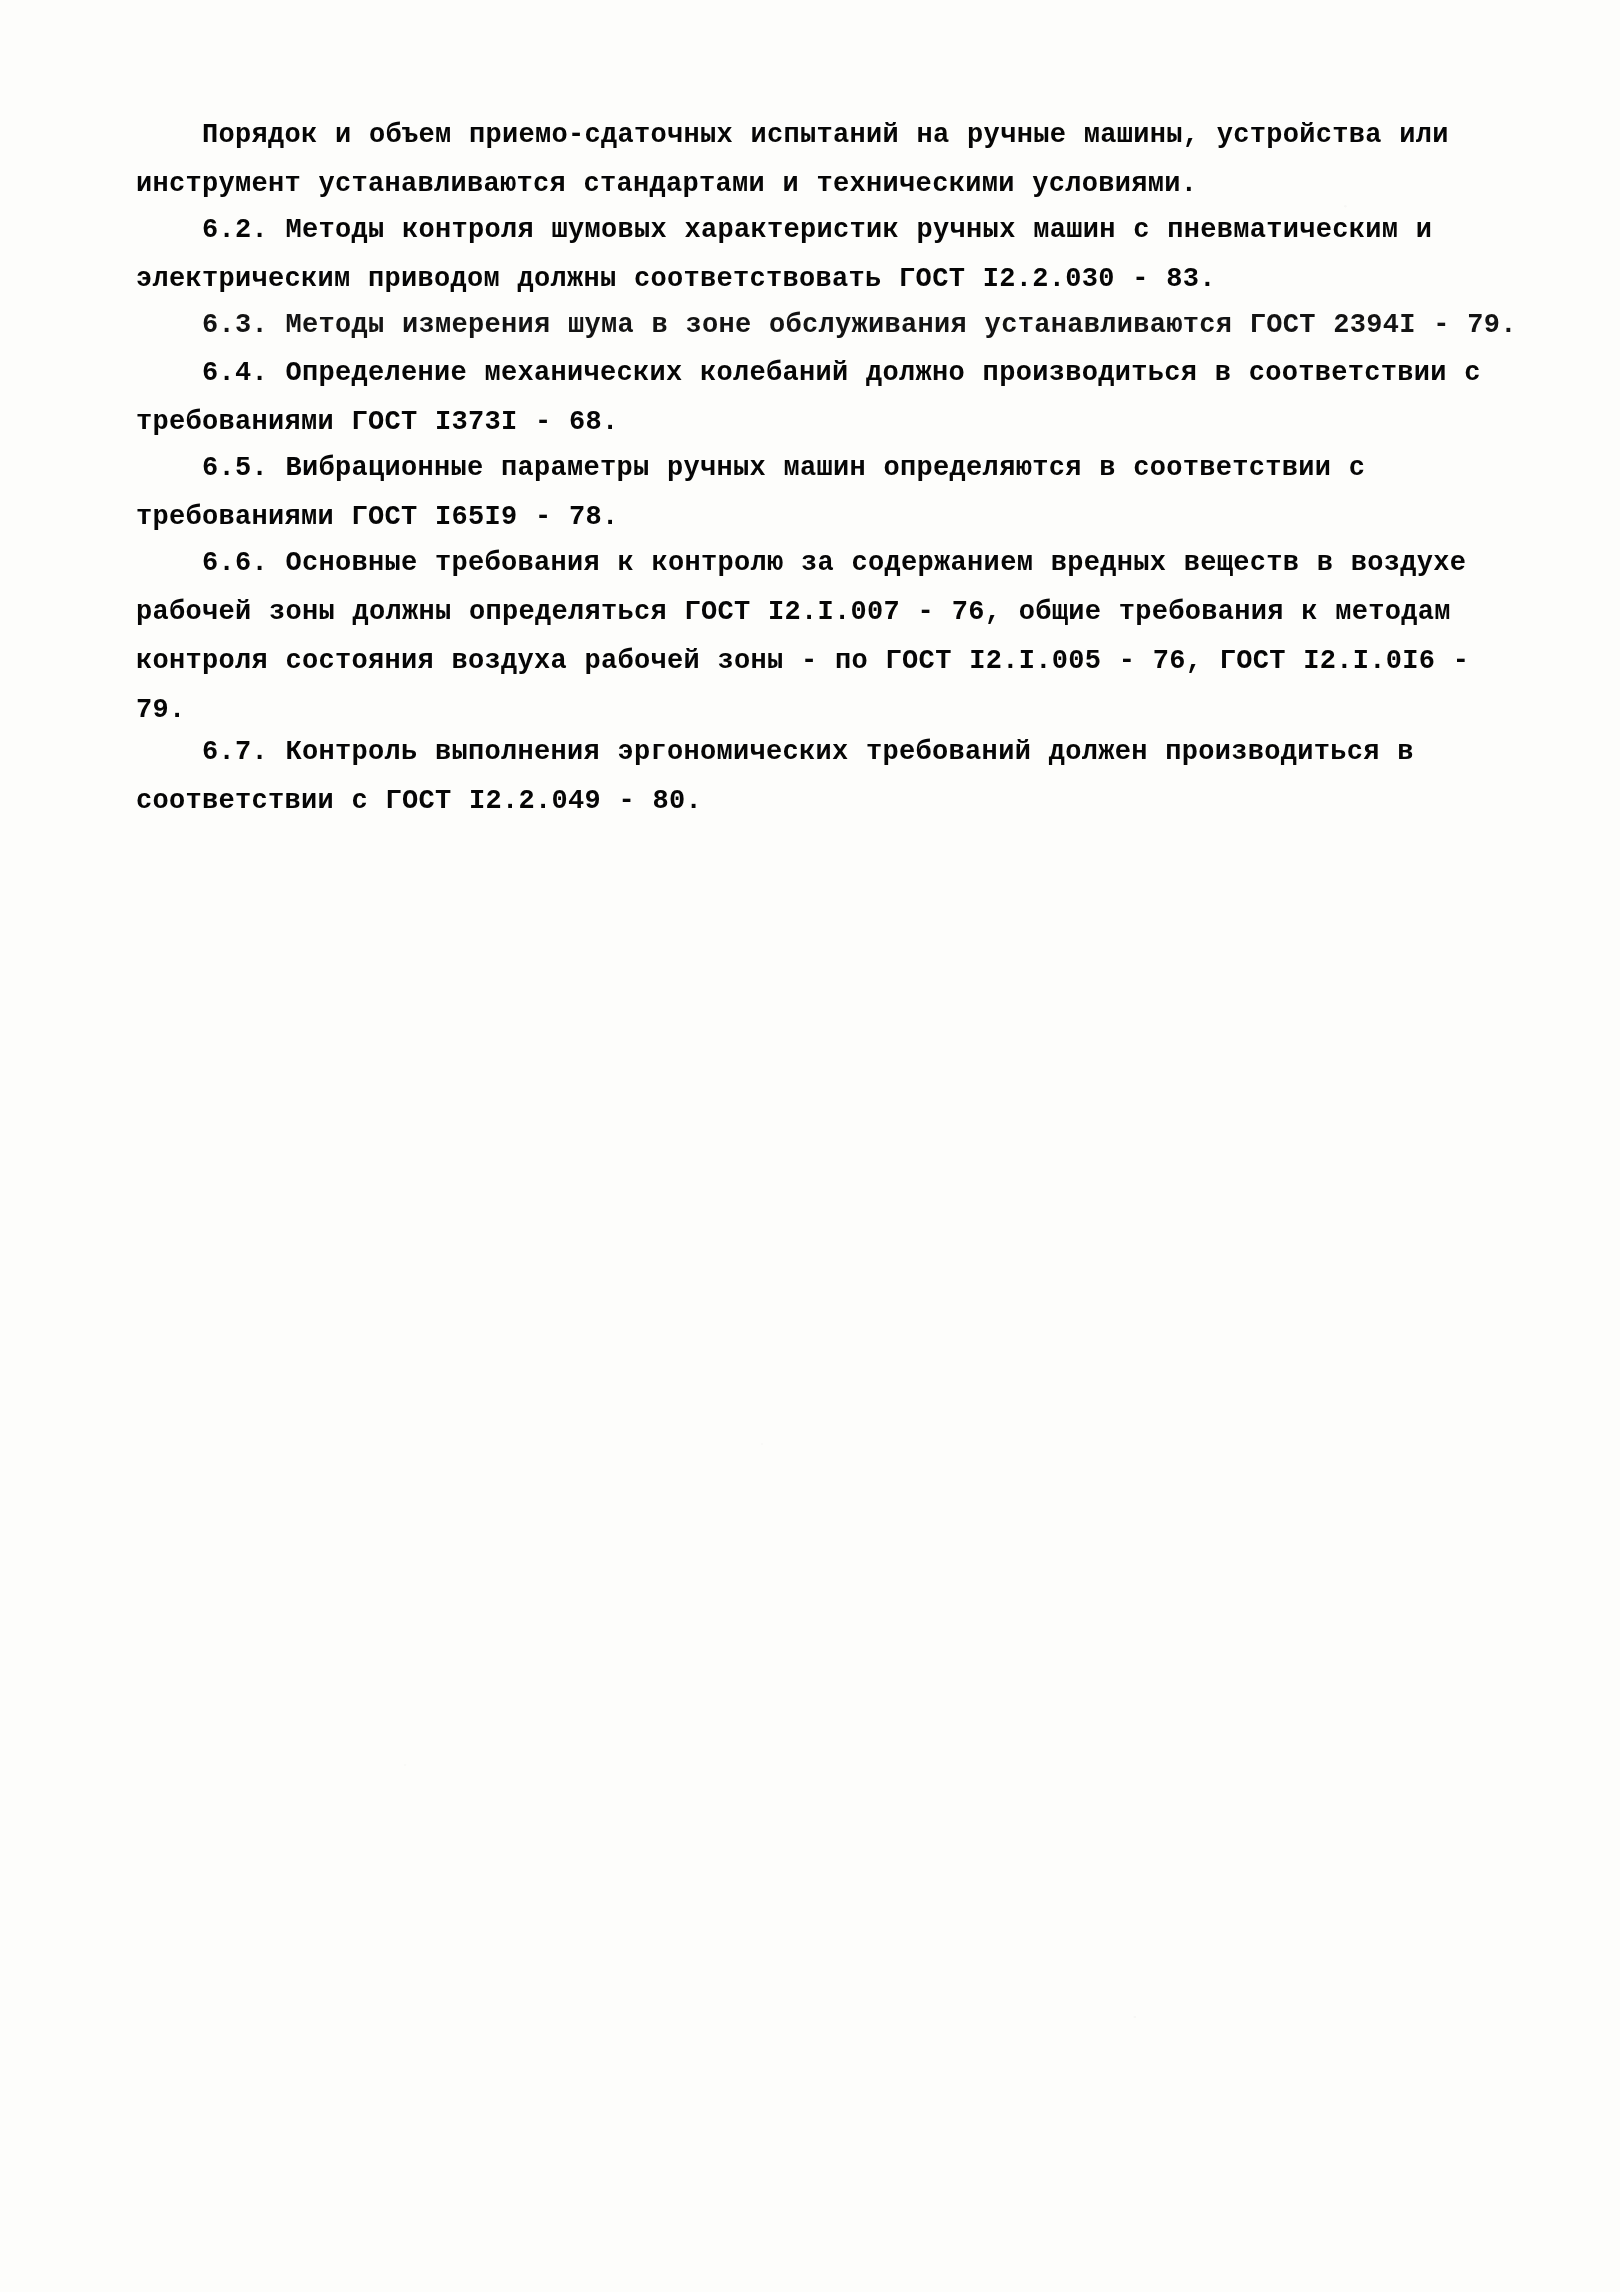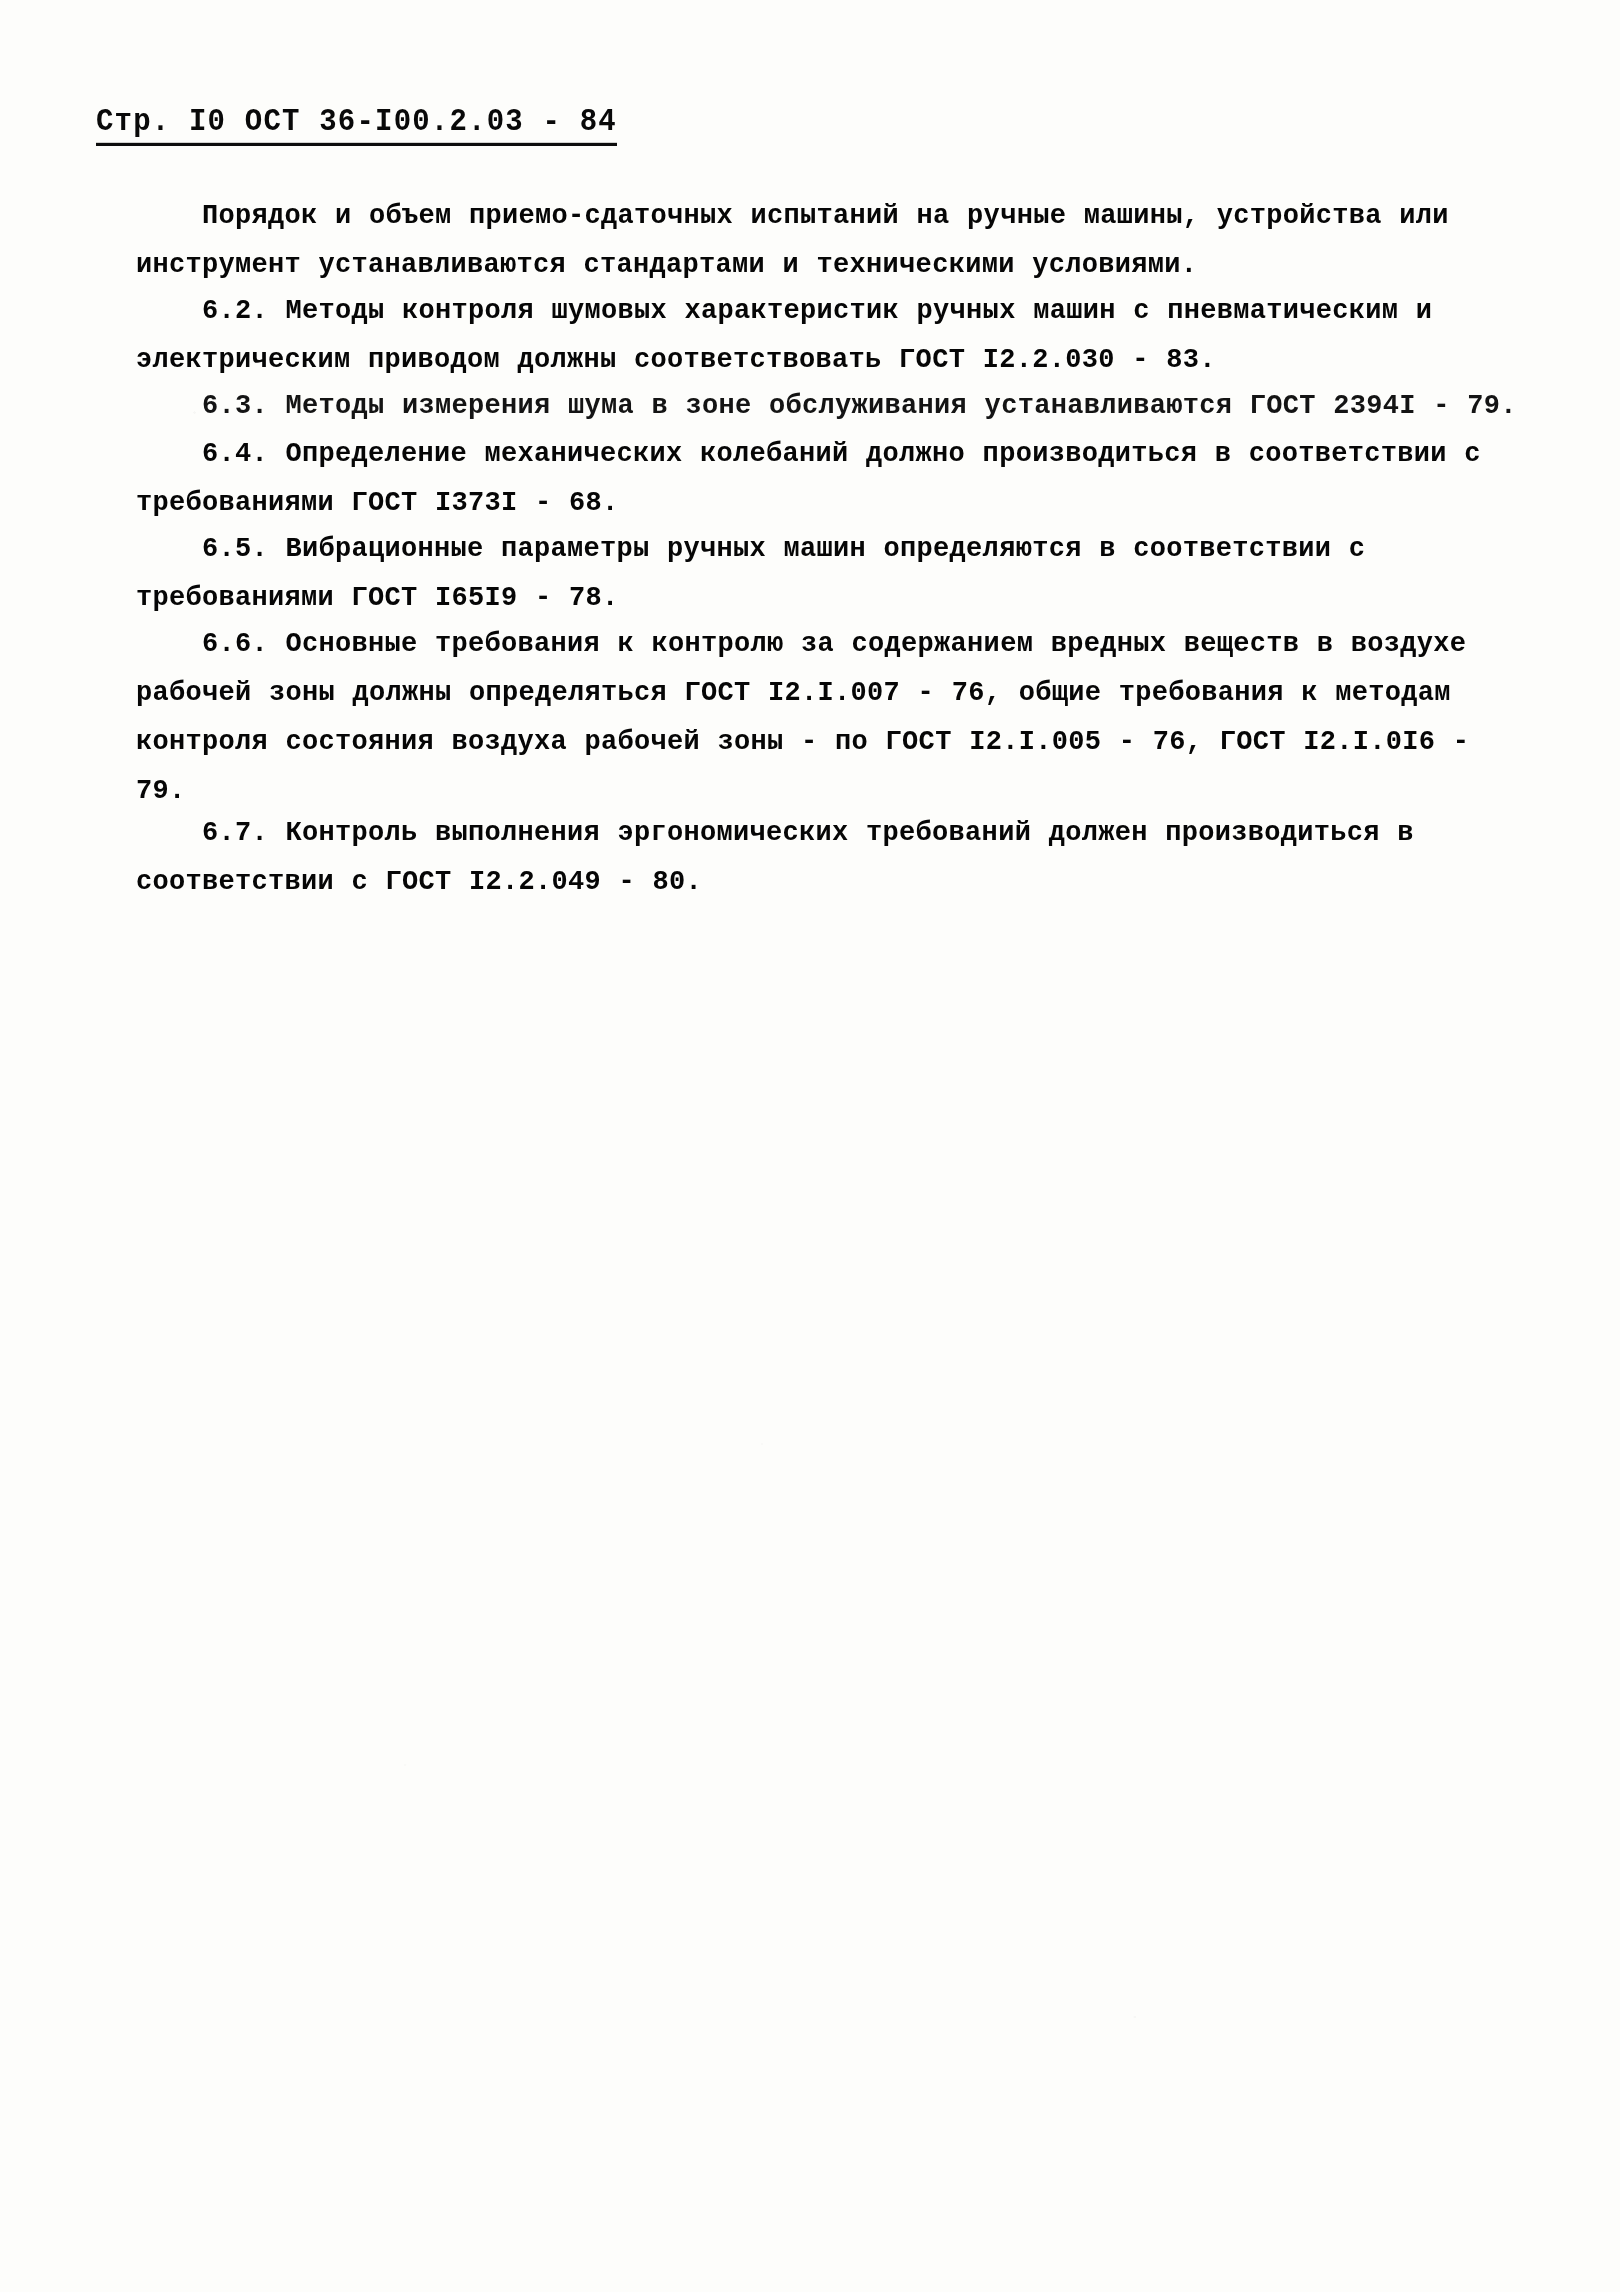--- a/index.html
+++ b/index.html
@@ -87,23 +87,20 @@
   .ink-dark   { color: #060606; }
   .ink-mid    { color: #141414; }
 </style>
 </head>
 <body>
 
 <div class="page">
 
   <div class="content">
 
-    <div class="header-row">
-      <span class="page-header">Стр. I0 ОСТ 36-I00.2.03 - 84</span>
-    </div>
 
     <div class="body-text">
 
       <p class="para ink-dark">Порядок и объем приемо-сдаточных испытаний на ручные машины, устройства или инструмент устанавливаются стандартами и техническими условиями.</p>
 
       <p class="para ink-dark">6.2. Методы контроля шумовых характеристик ручных машин с пневматическим и электрическим приводом должны соответствовать ГОСТ I2.2.030 - 83.</p>
 
       <p class="para ink-mid">6.3. Методы измерения шума в зоне обслуживания устанавливаются ГОСТ 2394I - 79.</p>
 
       <p class="para ink-dark">6.4. Определение механических колебаний должно производиться в соответствии с требованиями ГОСТ I373I - 68.</p>

